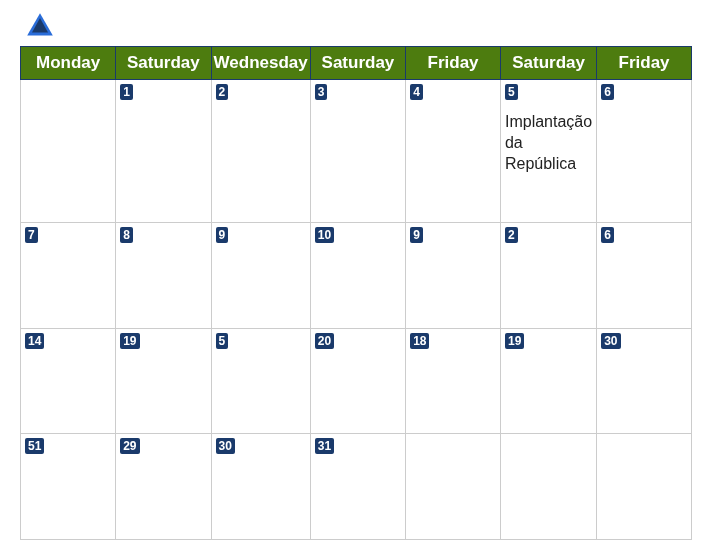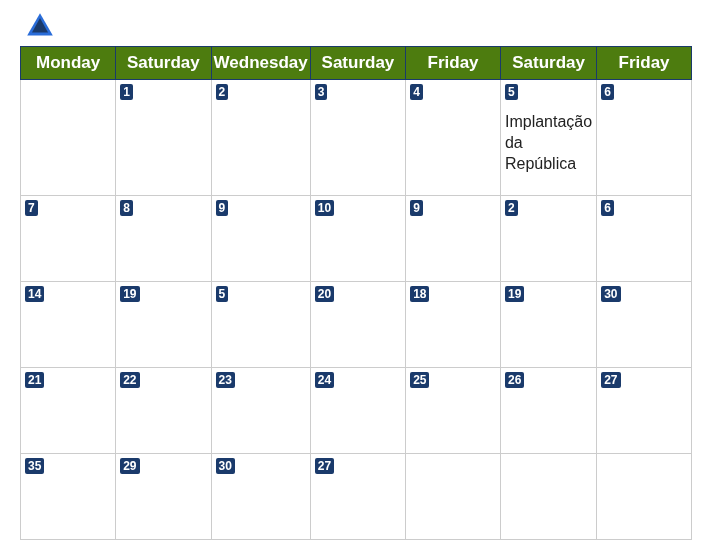--- a/index.html
+++ b/index.html
@@ -142,31 +142,22 @@
       <tr>
         <td><span class="day-num">14</span></td>
         <td><span class="day-num">19</span></td>
         <td><span class="day-num">5</span></td>
         <td><span class="day-num">20</span></td>
         <td><span class="day-num">18</span></td>
         <td><span class="day-num">19</span></td>
         <td><span class="day-num">30</span></td>
       </tr>
       <tr>
-        <td><span class="day-num">21</span></td>
-        <td><span class="day-num">22</span></td>
-        <td><span class="day-num">23</span></td>
-        <td><span class="day-num">24</span></td>
-        <td><span class="day-num">25</span></td>
-        <td><span class="day-num">26</span></td>
-        <td><span class="day-num">27</span></td>
-      </tr>
-      <tr>
-        <td><span class="day-num">35</span></td>
+        <td><span class="day-num">51</span></td>
         <td><span class="day-num">29</span></td>
         <td><span class="day-num">30</span></td>
-        <td><span class="day-num">27</span></td>
+        <td><span class="day-num">31</span></td>
         <td></td>
         <td></td>
         <td></td>
       </tr>
     </tbody>
 </table>
 
 </body></html>

